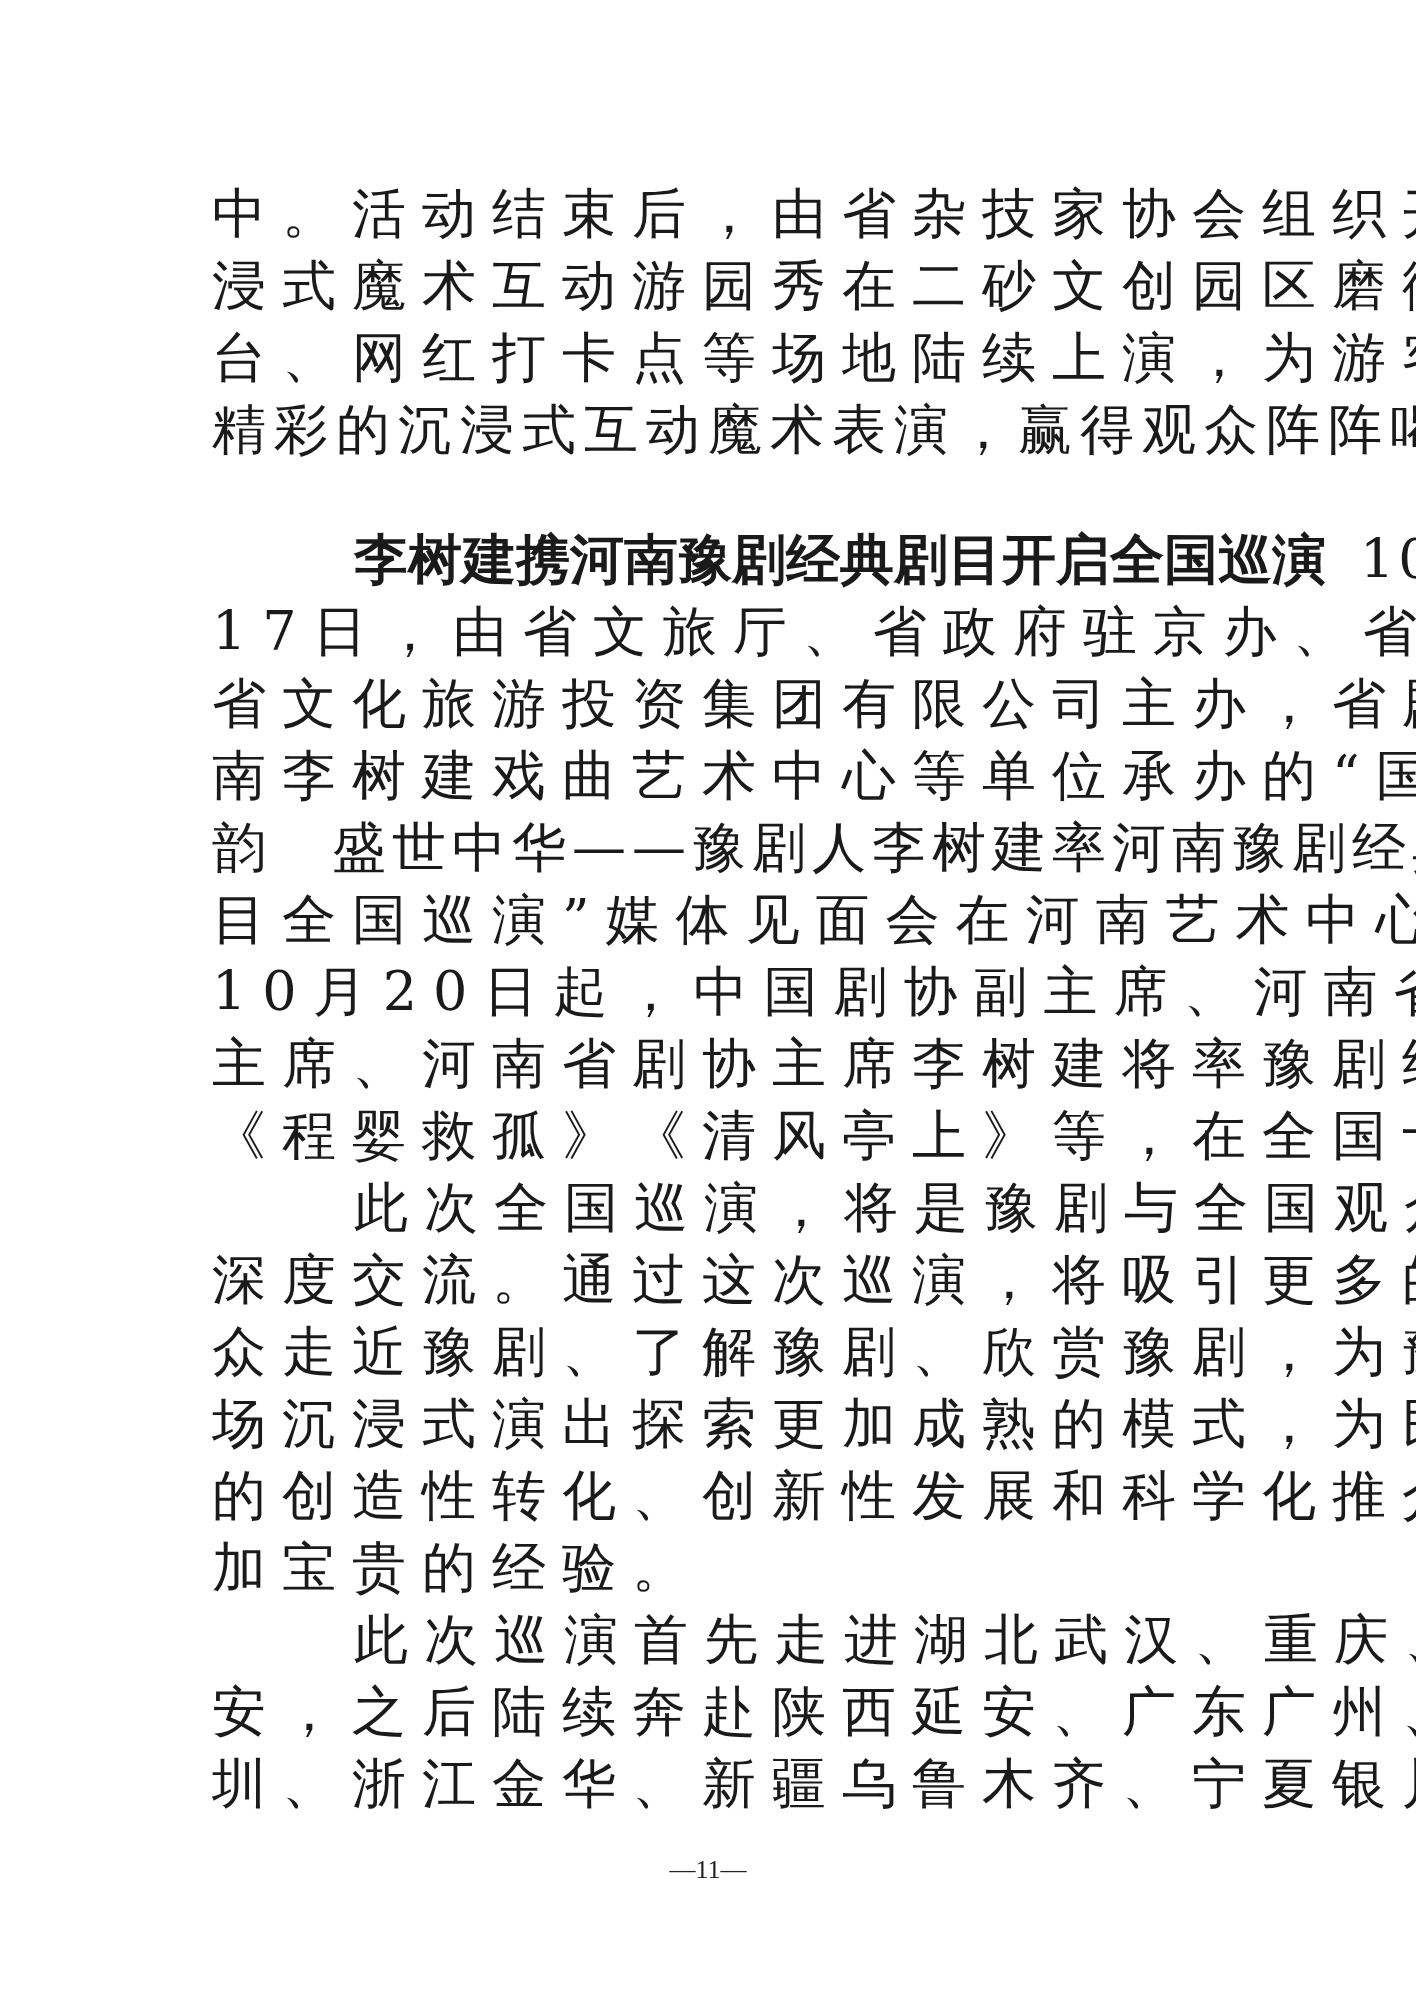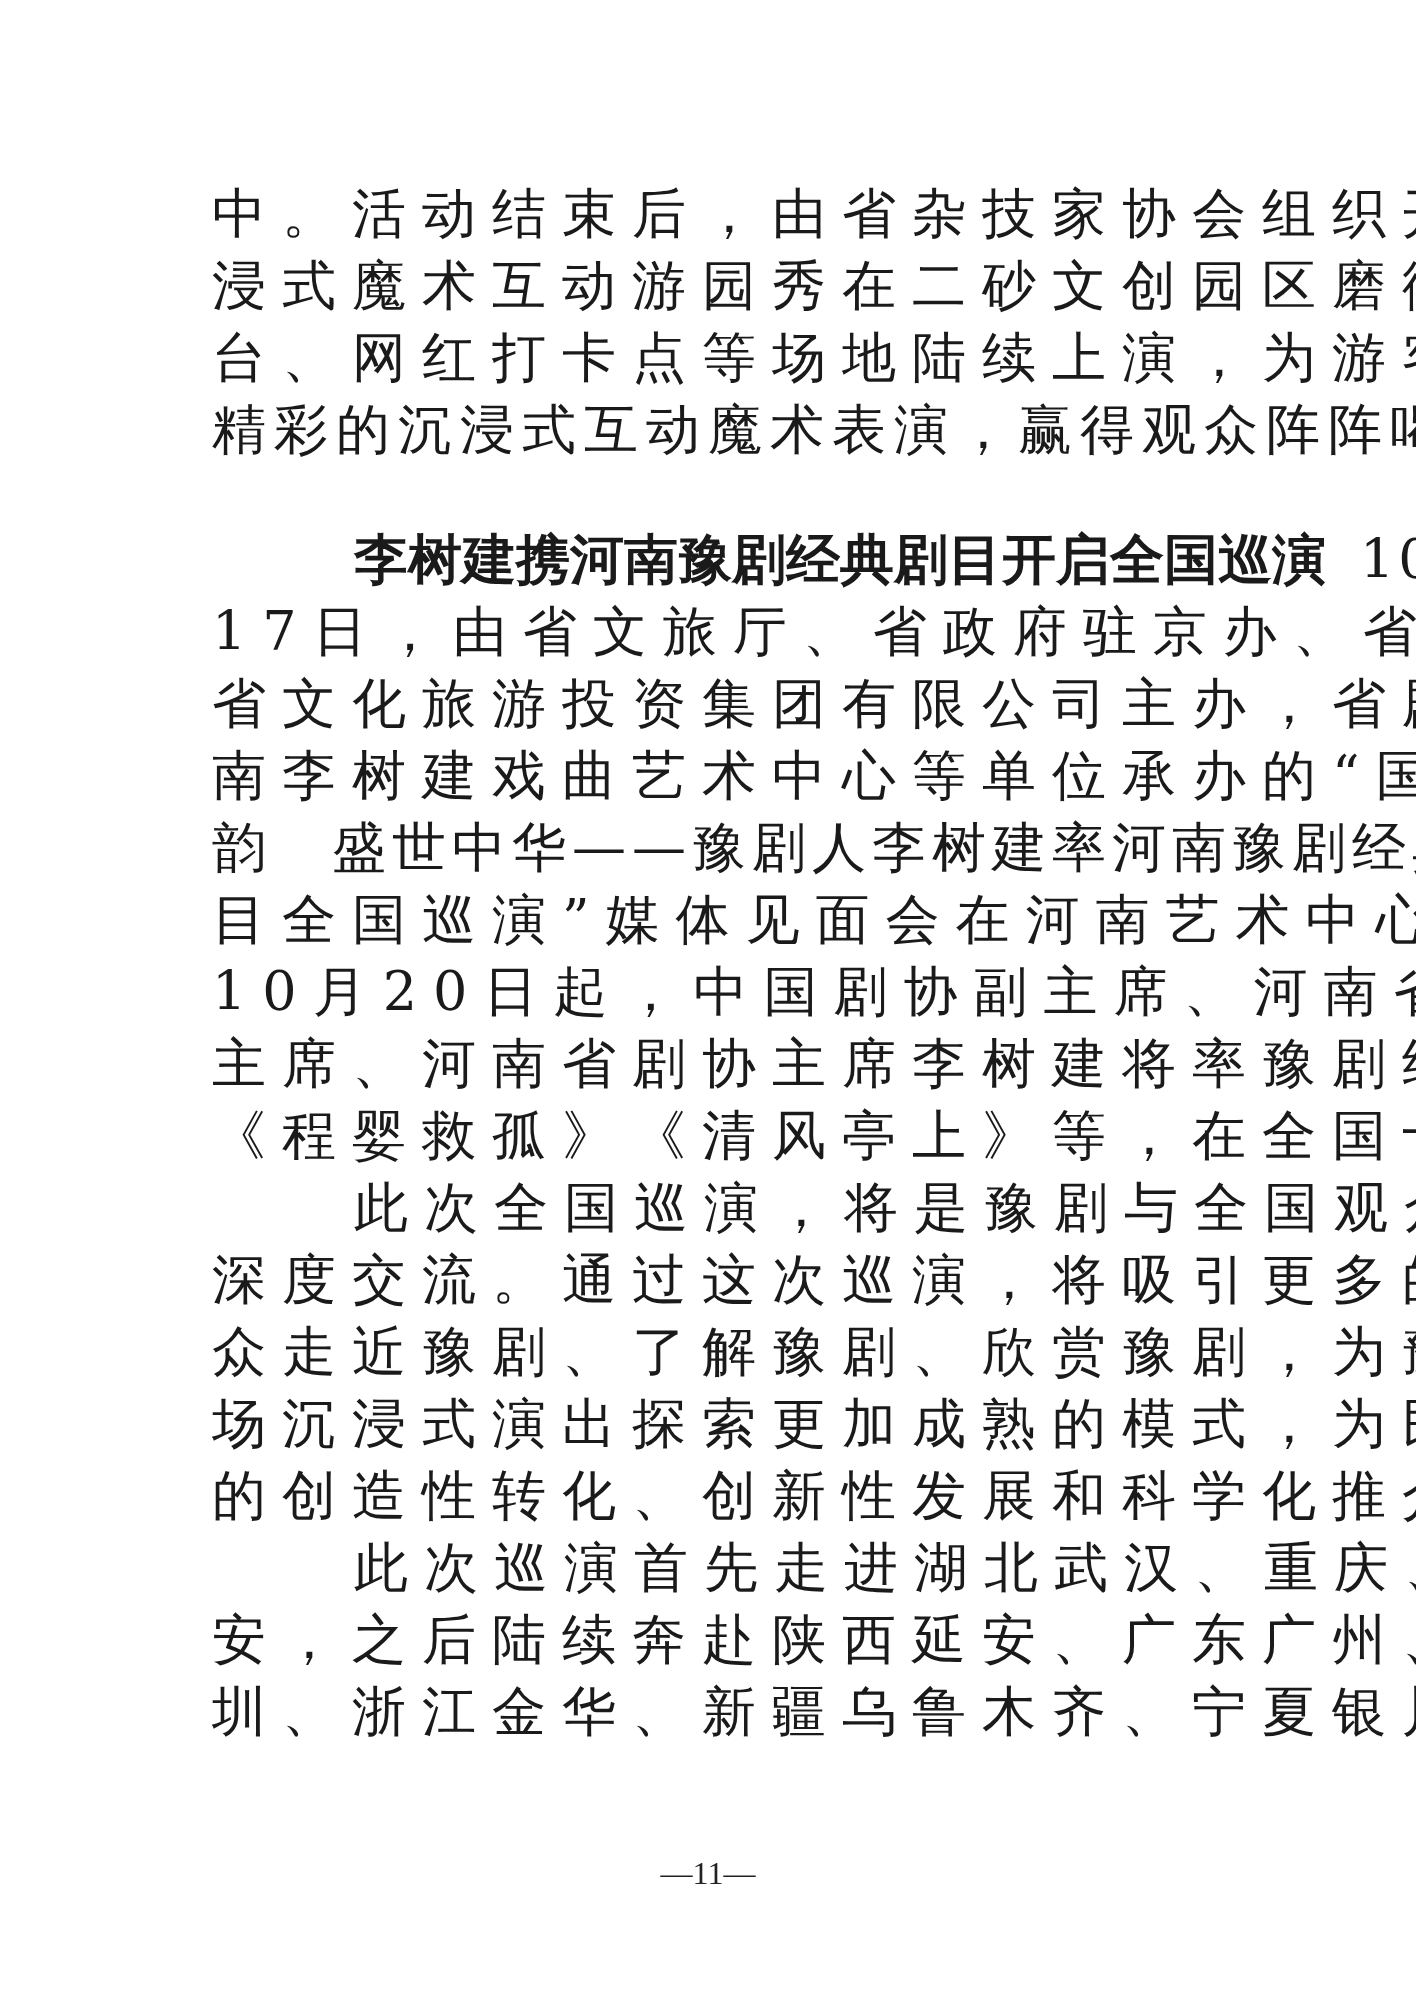--- a/index.html
+++ b/index.html
@@ -8,21 +8,21 @@
   .page { position: absolute; left: 212px; top: 178px; width: 996px; }
   .line { height: 72px; line-height: 72px; font-size: 54px; white-space: nowrap;
           letter-spacing: 16px; text-align: justify; text-align-last: justify; overflow: visible; }
   .line.last { text-align-last: left; }
   .gap { height: 58px; }
   .indent { padding-left: 142px; }
   .headline { font-family: Liberation Serif, serif; font-weight: bold;
               letter-spacing: 0px; }
   .trail { letter-spacing: 4px; }
   .pagenum { position: absolute; top: 1855px; left: 0; width: 1416px; text-align: center;
-             font-size: 32px; font-family: "Liberation Serif", serif; color: #222; }
+             font-size: 26px; font-family: "Liberation Serif", serif; color: #222; }
 </style>
 </head>
 <body>
 
 <div class="page">
 
   <div>
     <div class="line">中。活动结束后，由省杂技家协会组织开展的沉</div>
     <div class="line">浸式魔术互动游园秀在二砂文创园区磨街小舞</div>
     <div class="line">台、网红打卡点等场地陆续上演，为游客带来了</div>
@@ -44,20 +44,21 @@
     <div class="line">主席、河南省剧协主席李树建将率豫剧经典剧目</div>
     <div class="line">《程婴救孤》《清风亭上》等，在全国十余个省</div>
   </div>
 
   <div>
     <div class="line indent">此次全国巡演，将是豫剧与全国观众的一次</div>
     <div class="line">深度交流。通过这次巡演，将吸引更多的青年观</div>
     <div class="line">众走近豫剧、了解豫剧、欣赏豫剧，为豫剧小剧</div>
     <div class="line">场沉浸式演出探索更加成熟的模式，为民族艺术</div>
     <div class="line">的创造性转化、创新性发展和科学化推介积累更</div>
+    <div class="line last">加宝贵的经验。</div>
   </div>
 
   <div>
     <div class="line indent">此次巡演首先走进湖北武汉、重庆、陕西西</div>
     <div class="line">安，之后陆续奔赴陕西延安、广东广州、广东深</div>
     <div class="line">圳、浙江金华、新疆乌鲁木齐、宁夏银川、内蒙</div>
   </div>
 </div>
 
 <div class="pagenum">—11—</div>

